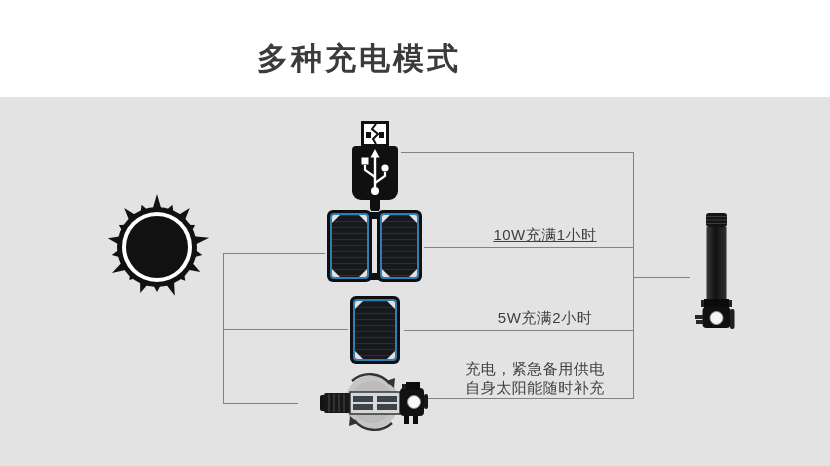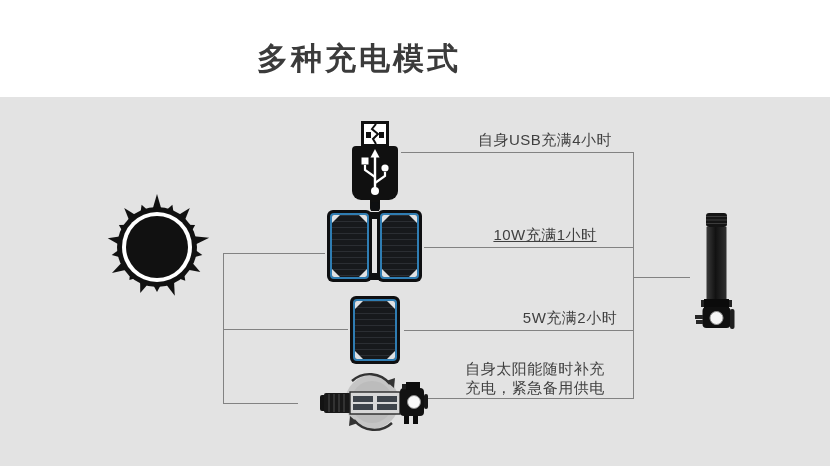--- a/index.html
+++ b/index.html
@@ -65,26 +65,25 @@
   <div class="hline" style="left:223px; top:253px; width:102px;"></div>
   <div class="hline" style="left:223px; top:329px; width:125px;"></div>
   <div class="hline" style="left:223px; top:403px; width:75px;"></div>
   <div class="vline" style="left:633px; top:152px; height:247px;"></div>
   <div class="hline" style="left:401px; top:152px; width:232px;"></div>
   <div class="hline" style="left:424px; top:247px; width:209px;"></div>
   <div class="hline" style="left:404px; top:330px; width:229px;"></div>
   <div class="hline" style="left:427px; top:398px; width:206px;"></div>
   <div class="hline" style="left:633px; top:277px; width:57px;"></div>
 
-  <div class="lbl" style="left:445px; top:130px; width:200px;">自身USB充满4小时</div>
   <div class="lbl" style="left:445px; top:225px; width:200px;text-decoration:underline;">10W充满1小时</div>
-  <div class="lbl" style="left:470px; top:308px; width:200px;">5W充满2小时</div>
+  <div class="lbl" style="left:445px; top:308px; width:200px;">5W充满2小时</div>
   <div class="lbl" style="left:425px; top:359px; width:220px;">
+    <div>充电，紧急备用供电</div>
     <div>自身太阳能随时补充</div>
-    <div>充电，紧急备用供电</div>
   </div>
 
   <div class="sun-wrap">
     <svg width="106" height="106" viewBox="0 0 106 106">
       <g id="sun-rays">
           <polygon points="47.98976836543765,17.350349525303464 53,0 58.01023163456236,17.350349525303464" fill="#111111"></polygon>
           <polygon points="60.48482086943934,17.786686373583002 68.39090644965509,10.713832064634126 69.90097626029207,21.213886657078632" fill="#111111"></polygon>
           <polygon points="72.07709351239538,22.470268538368664 85.78216809401351,13.931733400932124 79.75321371718618,28.911298171081103" fill="#111111"></polygon>
           <polygon points="81.36838712984199,30.836186888276305 91.1051177665153,31.000000000000004 86.37861876440435,39.51416263702717" fill="#111111"></polygon>
           <polygon points="87.23803458662553,41.875388202501895 105.19481090964703,43.796646583652695 88.97806977268745,51.74361811870997" fill="#111111"></polygon>

